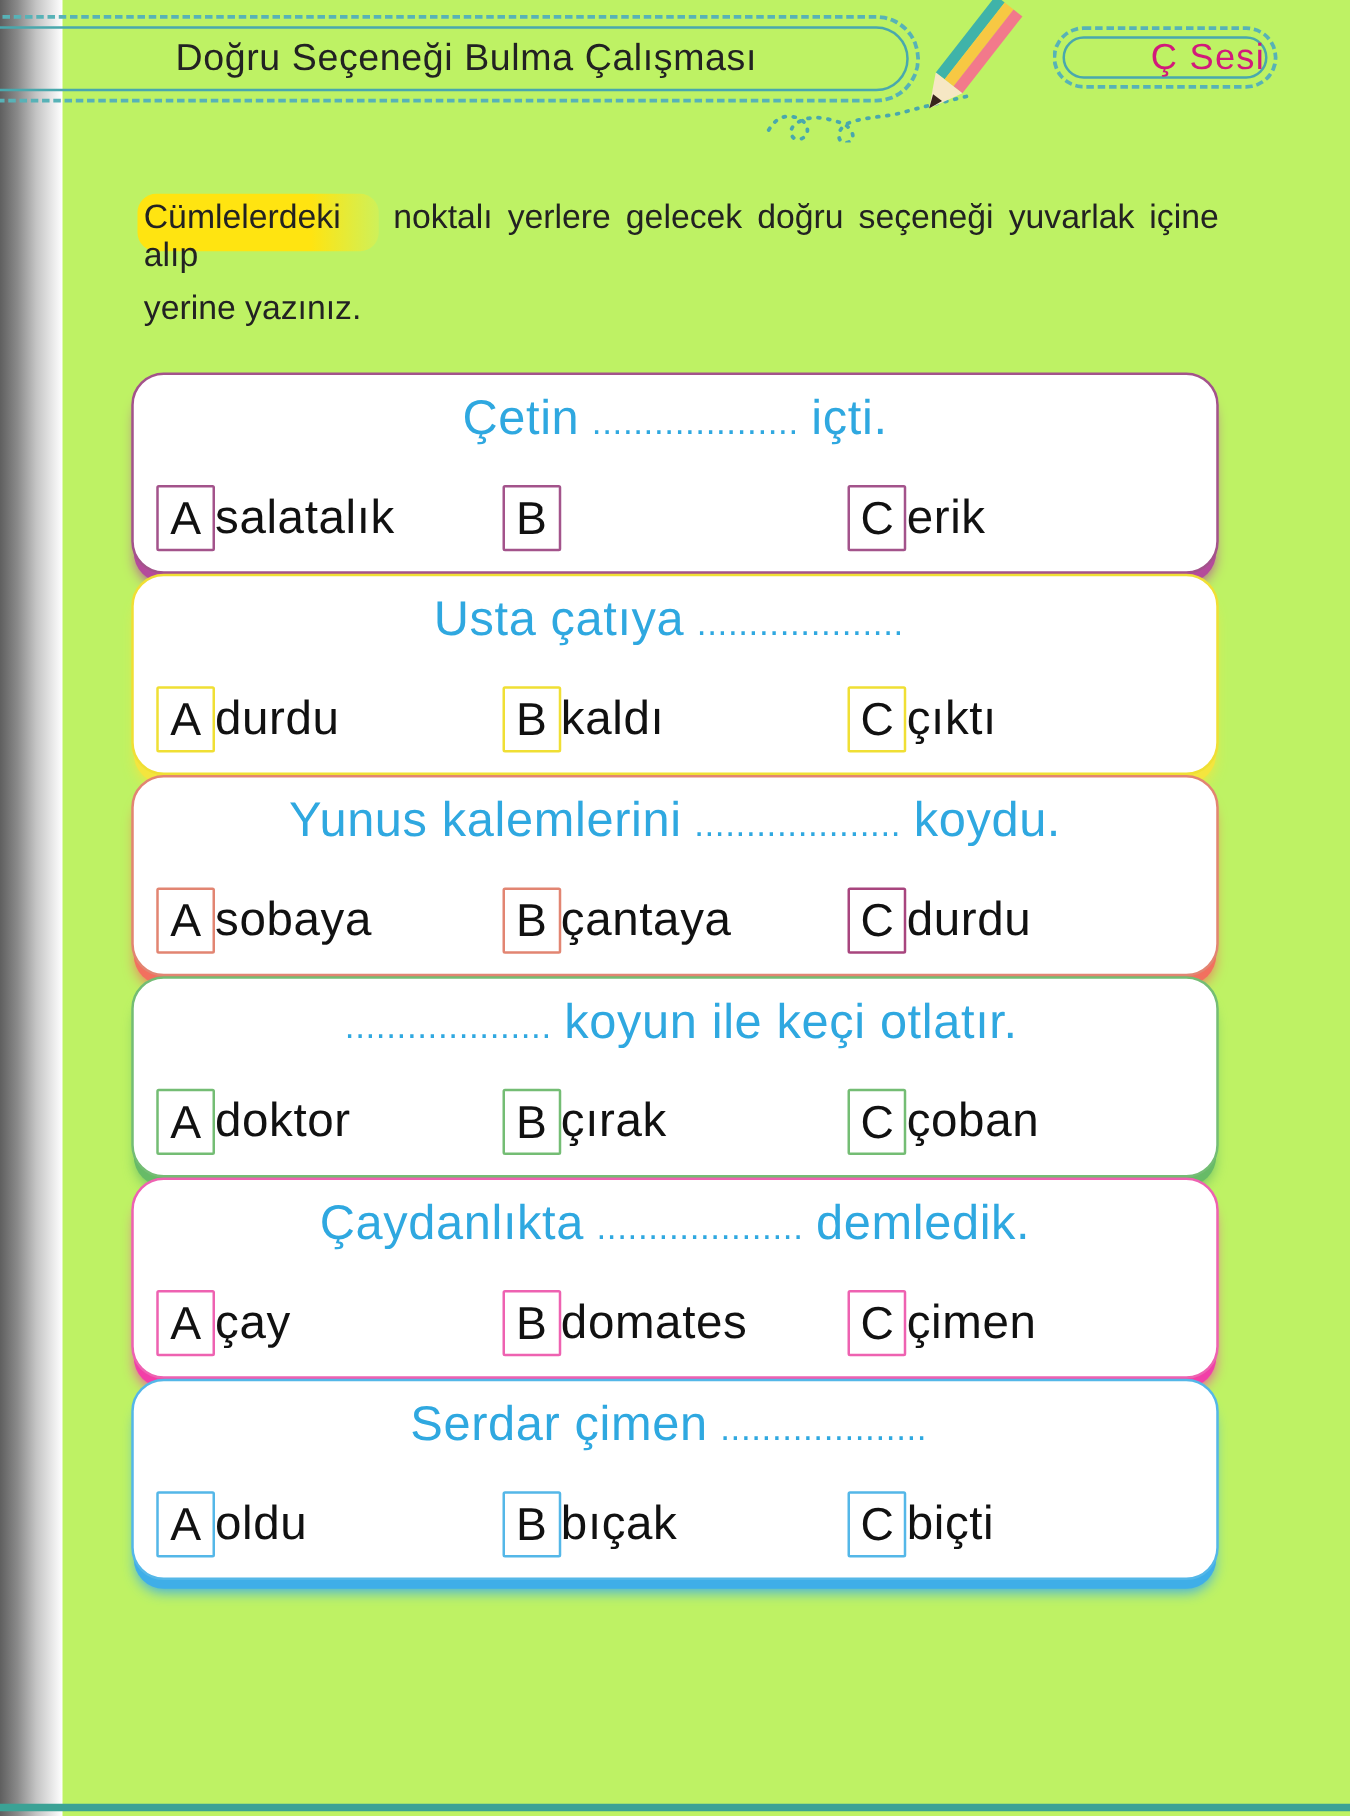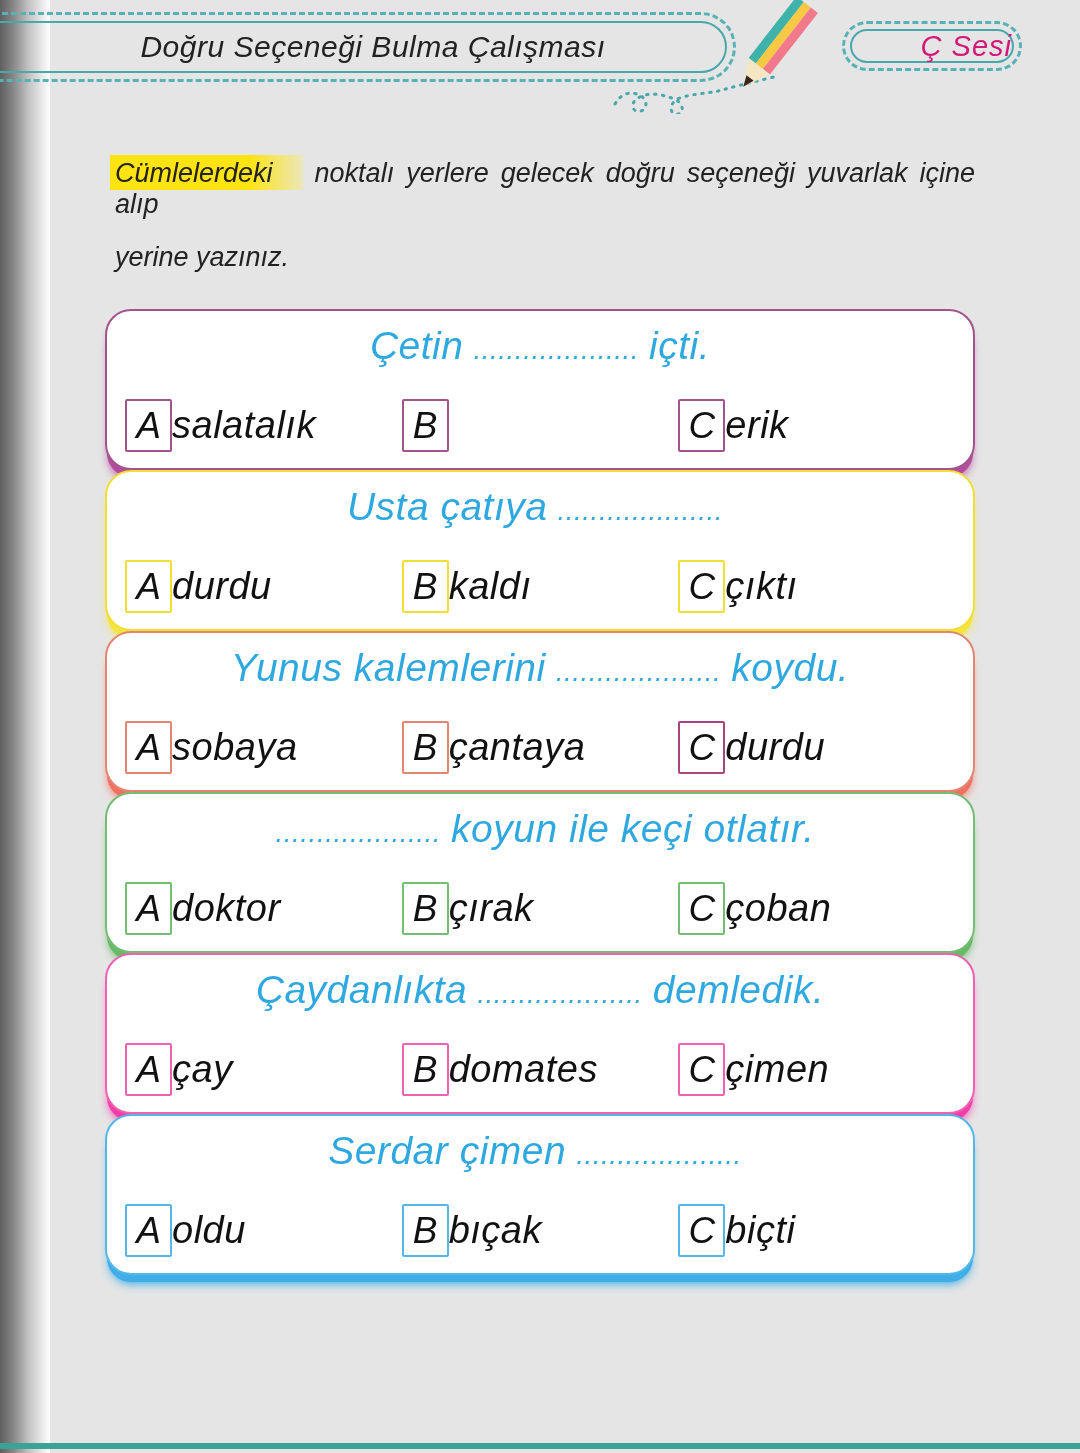--- a/index.html
+++ b/index.html
@@ -1,21 +1,20 @@
 <!DOCTYPE html>
 <html lang="tr"><head>
 <meta charset="utf-8">
 <style>
   * { margin:0; padding:0; box-sizing:border-box; }
   html,body { background:#ffffff; }
   body { font-family:"Liberation Sans","DejaVu Sans",sans-serif; }
   .page {
-    position:relative; width:1080px; height:1453px; background:#e5e5e5;
+    position:relative; width:1080px; height:1453px; background:#bef264;
     overflow:hidden;
-    font-style:italic;
   }
   
   .left-shade {
     position:absolute; left:0; top:0; bottom:0; width:50px; z-index:0;
     background:linear-gradient(to right,#5f5f5f 0%,#8a8a8a 28%,#c4c4c4 58%,#ffffff 100%);
   }
   
   .header { position:relative; height:112px; z-index:1; }
   .title-pill-outer {
     position:absolute; left:-60px; top:12px; width:796px; height:70px;
@@ -33,25 +32,25 @@
   .badge-inner {
     position:absolute; inset:5px; border:2px solid #49a8ad; border-radius:19px;
     display:flex; align-items:center; justify-content:flex-end;
   }
   .badge-label { font-size:29px; color:#d2197b; font-weight:500; letter-spacing:1px; }
   .pencil-svg { position:absolute; left:716px; top:0px; }
   .squiggle-svg { position:absolute; left:612px; top:72px; }
   
   .instruction { margin:46px 0 0 115px; width:860px; font-size:27px; color:#222; z-index:1; position:relative; }
   .instr-line1 { text-align:justify; text-align-last:justify; }
-  .instr-line2 { margin-top:22px; }
+  .instr-line2 { margin-top:11px; }
   mark.hl {
     color:inherit;
     background:linear-gradient(90deg,#ffe411 0%,#ffe411 72%,rgba(255,236,60,.25) 100%);
-    padding:3px 30px 2px 5px; margin-left:-5px;
+    padding:3px 30px 13px 5px; margin-left:-5px;border-radius:15px;
   }
   
   .cards { margin:36px 0 0 105px; width:870px; display:flex; flex-direction:column; position:relative; z-index:1; }
   .card {
     height:161px; background:#fff; border:2.5px solid var(--c,#999);
     border-radius:26px;
     box-shadow:0 9px 0 -2px var(--s,#999), 0 13px 10px -4px var(--s,#999);
     display:flex; flex-direction:column; padding:14px 18px 16px;
   }
   .sentence {

